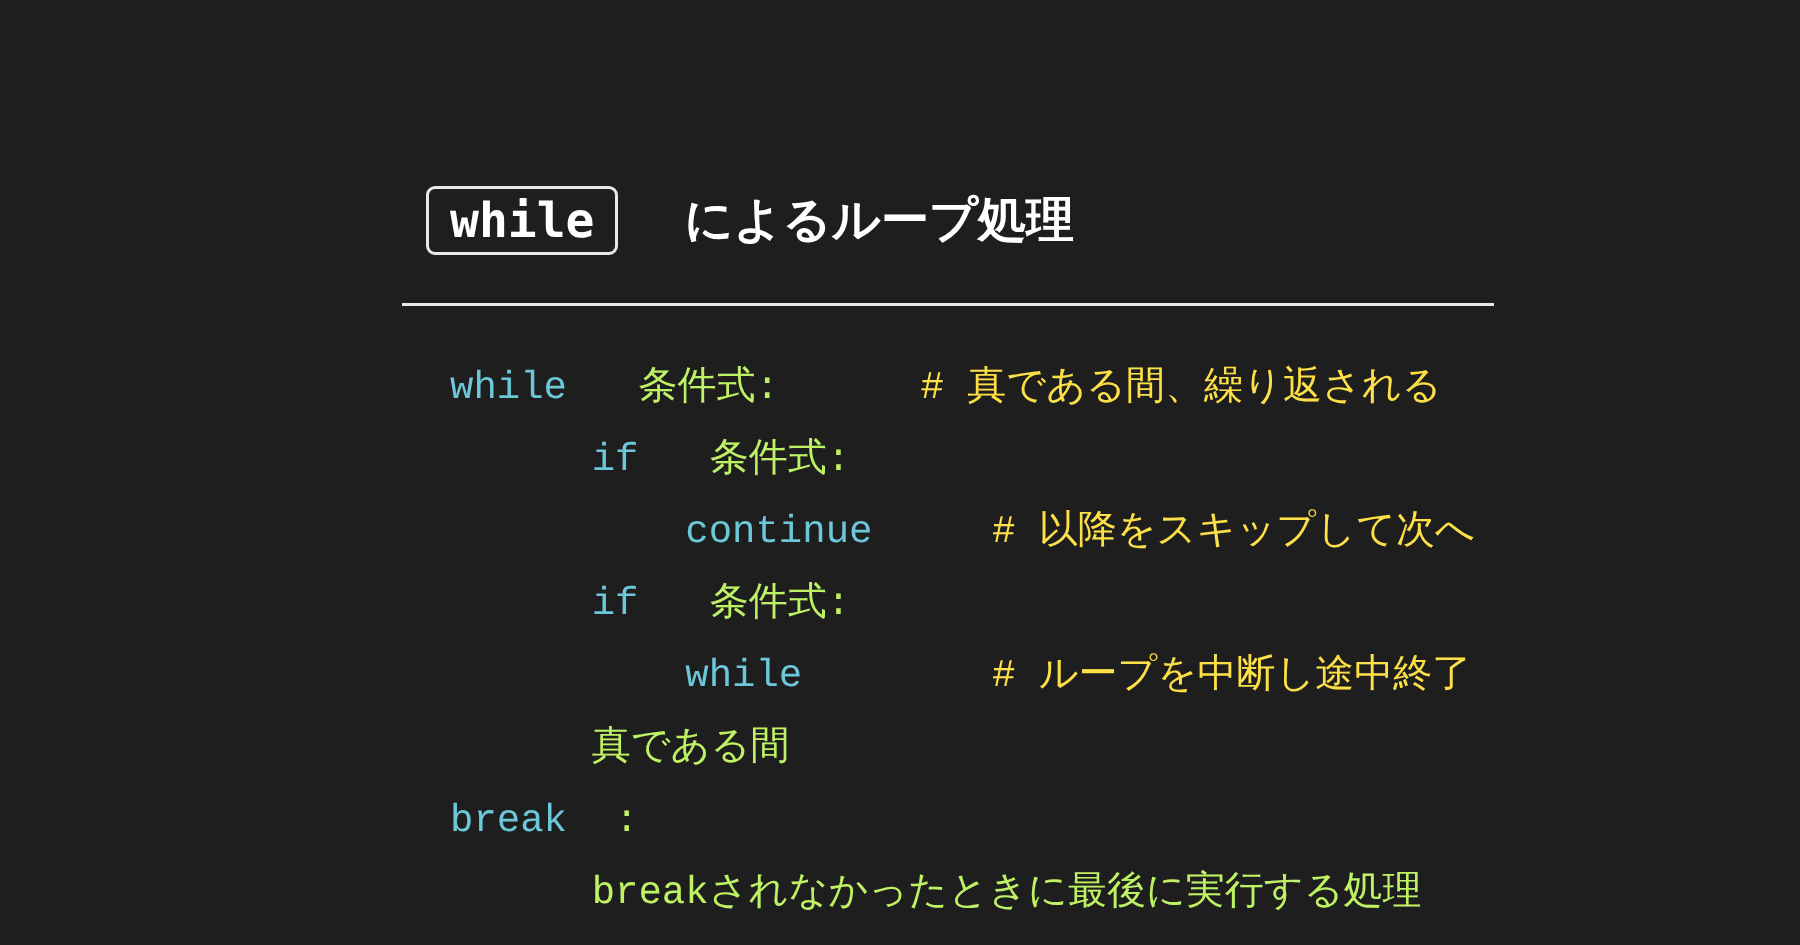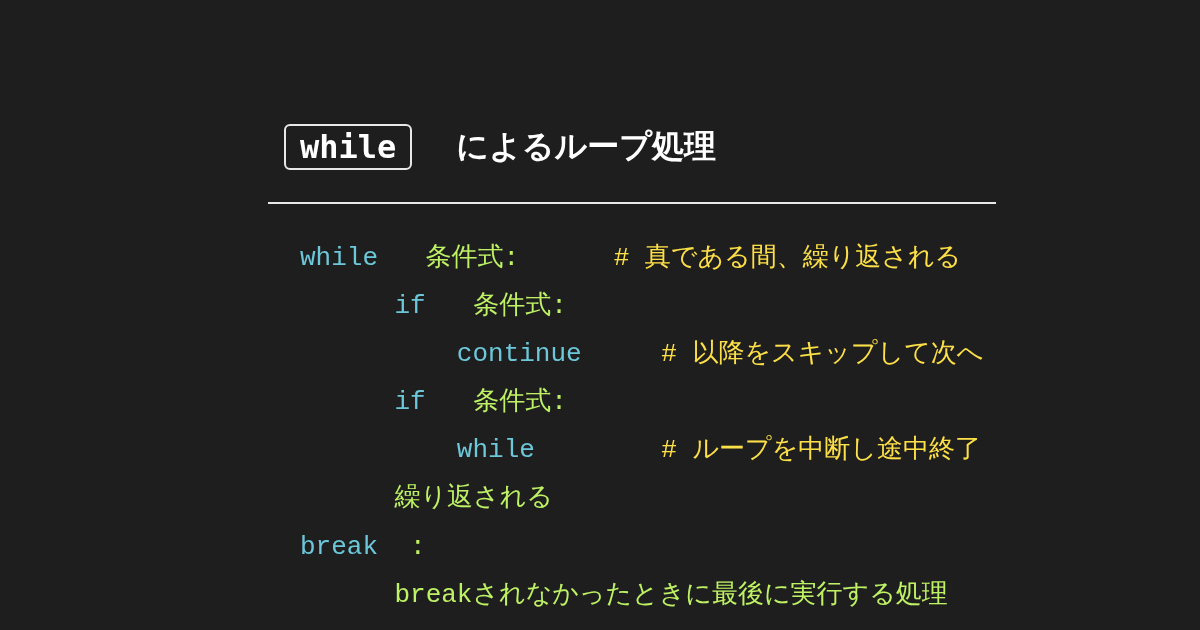--- a/index.html
+++ b/index.html
@@ -58,15 +58,15 @@
   <span class="keyword-box">while</span>
   <span class="title-text">によるループ処理</span>
 </div>
 <hr class="divider">
 
 <pre class="code"><span><span class="kw">while</span><span class="str"> 条件式:    </span><span class="cmt"># 真である間、繰り返される</span></span>
 <span><span>    </span><span class="kw">if</span><span class="str"> 条件式:</span></span>
 <span><span>        </span><span class="kw">continue</span><span> </span><span class="cmt"># 以降をスキップして次へ</span></span>
 <span><span>    </span><span class="kw">if</span><span class="str"> 条件式:</span></span>
 <span><span>        </span><span class="kw">while</span><span>    </span><span class="cmt"># ループを中断し途中終了</span></span>
-<span><span>    </span><span class="str">繰り返される</span></span>
+<span><span>    </span><span class="str">真である間</span></span>
 <span><span class="kw">break</span><span class="str">:</span></span>
 <span><span>    </span><span class="str">breakされなかったときに最後に実行する処理</span></span></pre>
 
 </body></html>

